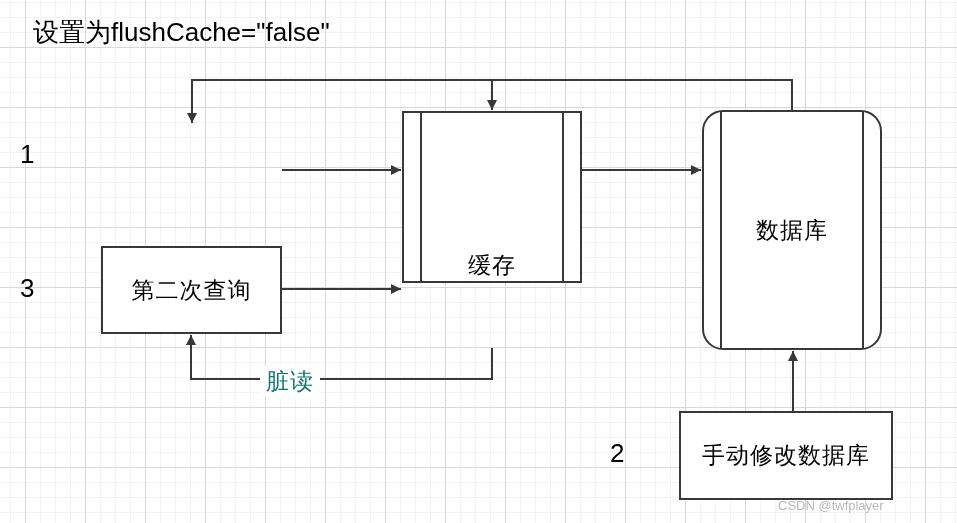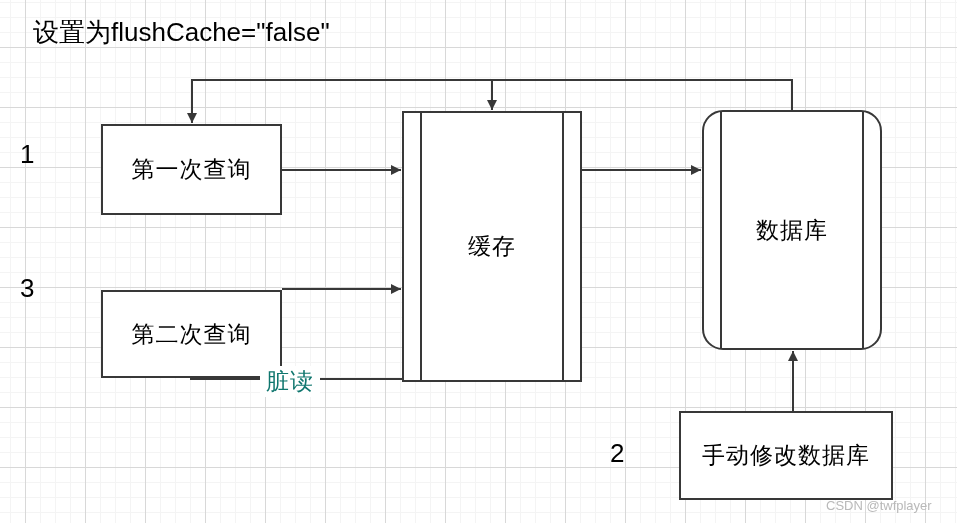--- a/index.html
+++ b/index.html
@@ -74,21 +74,21 @@
     left: 260px;
     top: 366px;
     background: #ffffff;
     padding: 0 6px;
     font-size: 23px;
     color: #0f766e;
     letter-spacing: 1px;
   }
   .watermark {
     position: absolute;
-    left: 826px;
+    left: 778px;
     top: 498px;
     font-size: 13px;
     color: #b9b9b9;
     white-space: nowrap;
   }
 </style>
 </head>
 <body>
 
 <div class="canvas">
@@ -114,29 +114,26 @@
 
     <path class="edge" d="M793,411 L793,351" marker-end="url(#arrow)"></path>
   </svg>
 
   <div class="title">设置为flushCache="false"</div>
 
   <div class="num-label num-1">1</div>
   <div class="num-label num-3">3</div>
   <div class="num-label num-2">2</div>
 
-  <div class="node" style="left:101px; top:124px; width:181px; height:91px;">
-    <span>第一次查询</span>
-  </div>
 
-  <div class="node" style="left:101px; top:246px; width:181px; height:88px;margin-top:44px;">
+  <div class="node" style="left:101px; top:246px; width:181px; height:88px;">
     <span>第二次查询</span>
   </div>
 
-  <div class="node" style="left:402px; top:111px; width:180px; height:271px;">
+  <div class="node" style="left:402px; top:111px; width:180px; height:172px;align-items:flex-end;">
     <div class="process-bar bar-left"></div>
     <div class="process-bar bar-right"></div>
     <span>缓存</span>
   </div>
 
   <div class="node" style="left:702px; top:110px; width:180px; height:240px;border-radius:21px;">
     <div class="process-bar bar-left"></div>
     <div class="process-bar bar-right"></div>
     <span>数据库</span>
   </div>

